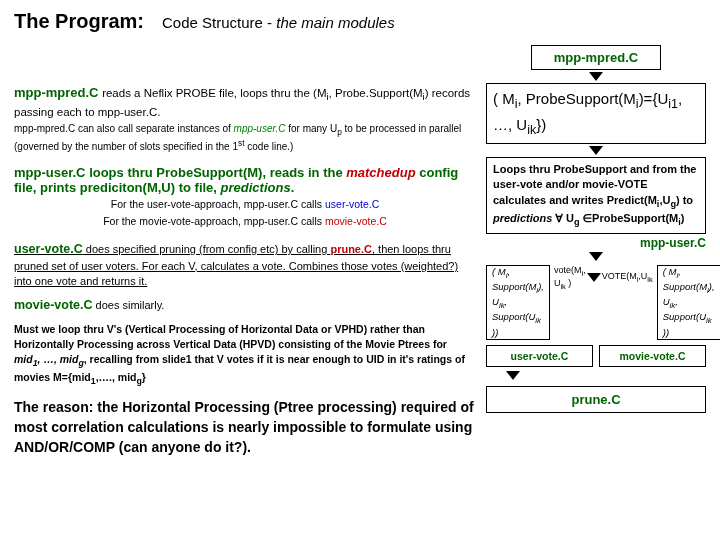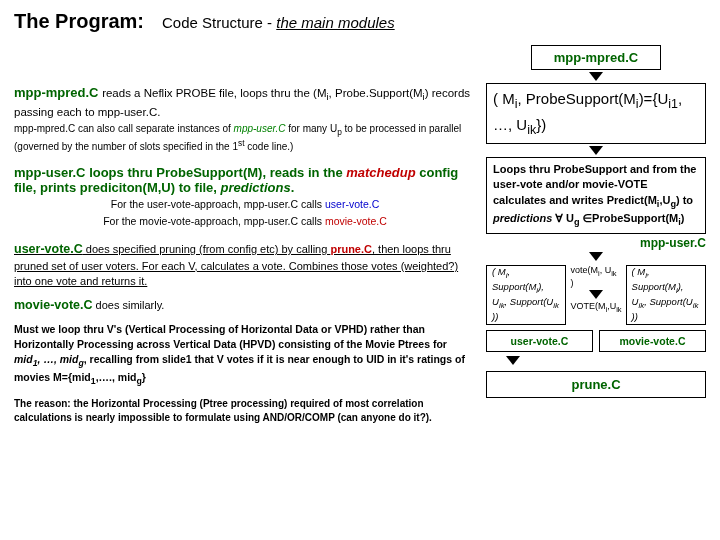--- a/index.html
+++ b/index.html
@@ -31,21 +31,20 @@
       font-size: 20px;
       font-weight: bold;
       color: #000;
     }
     .header-subtitle {
       font-size: 15px;
       color: #000;
     }
     .header-subtitle em {
       font-style: italic;
-      text-decoration: underline;
       text-align: center;
     }
 
     
     .main-layout {
       display: flex;
       gap: 10px;
       height: 490px;
     }
 
@@ -147,21 +146,21 @@
       margin-top: 4px;
       font-size: 10.5px;
       line-height: 1.45;
       font-weight: bold;
     }
     .section-vphd .mid {
       font-style: italic;
     }
     .section-reason {
       margin-top: 3px;
-      font-size: 10px;
+      font-size: 14px;
       line-height: 1.45;
       font-weight: bold;
     }
 
     
     .right-col {
       width: 220px;
       display: flex;
       flex-direction: column;
       align-items: center;
@@ -345,21 +344,21 @@
       <div class="arrow-down"></div>
 
       <div class="right-lower">
 
         <div style="display:flex; gap:4px; align-items:flex-start; width:100%;">
 
           <div class="small-box">
             <span>( M<sub>i</sub>, Support(M<sub>i</sub>),<br>U<sub>ik</sub>, Support(U<sub>ik</sub> ))</span>
           </div>
 
-          <div style="display:flex; flex-direction:column; align-items:center; gap:1px; flex:1;">
+          <div style="display:flex; flex-direction:row; align-items:center; gap:1px; flex:1;">
             <span style="font-size:9px;">vote(M<sub>i</sub>, U<sub>ik</sub> )</span>
             <div class="arrow-down" style="margin:1px auto;"></div>
             <span style="font-size:9px;">VOTE(M<sub>i</sub>,U<sub>ik</sub></span>
           </div>
 
           <div class="small-box">
             <span>( M<sub>i</sub>, Support(M<sub>i</sub>),<br>U<sub>ik</sub>, Support(U<sub>ik</sub> ))</span>
           </div>
         </div>
 

